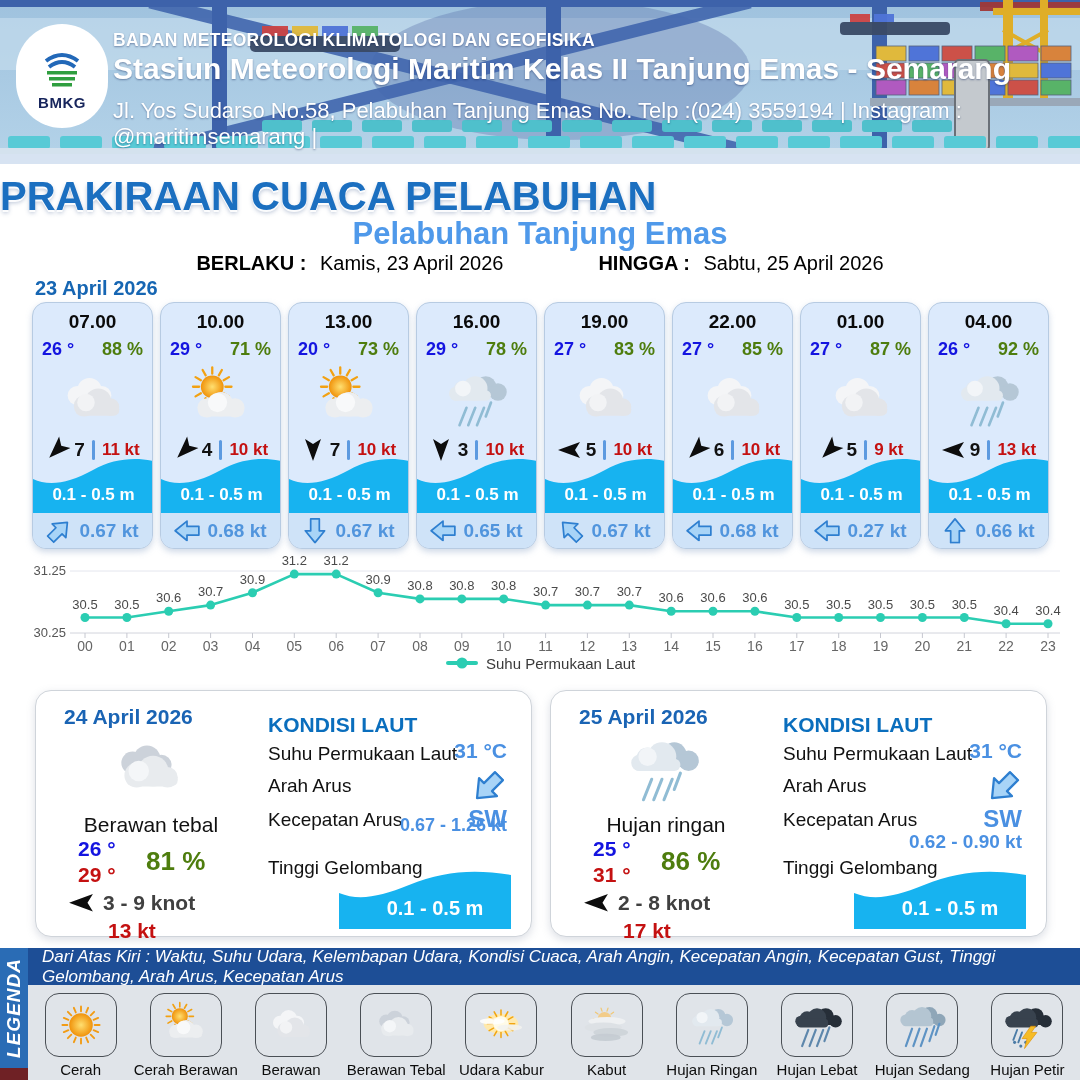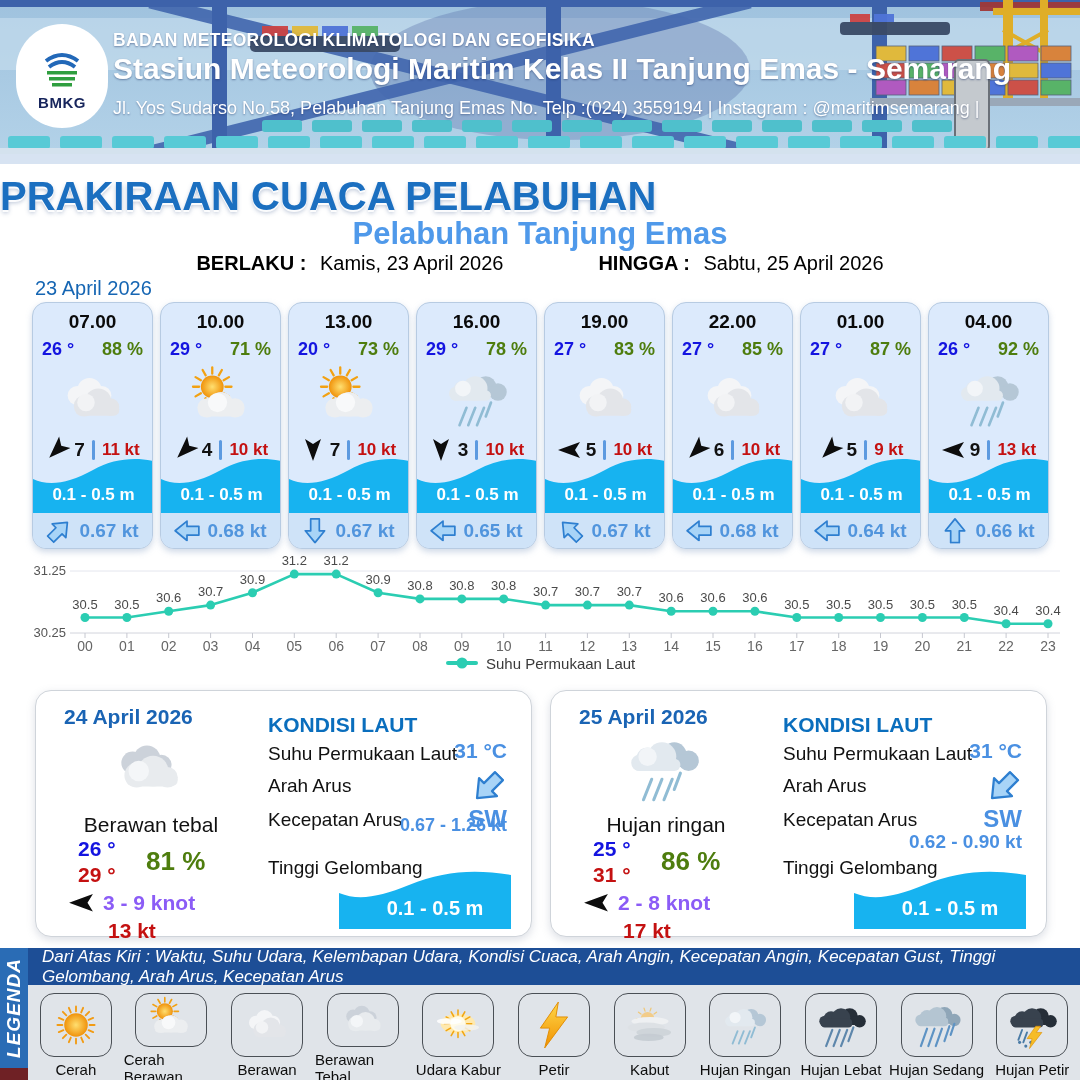--- a/index.html
+++ b/index.html
@@ -7,33 +7,33 @@
         font-family:"Liberation Sans",sans-serif;background:#ffffff;}
   
   #header{position:absolute;left:0;top:0;width:1080px;height:154px;overflow:hidden;}
   #header-strip{position:absolute;left:0;top:154px;width:1080px;height:10px;background:#d7e3f2;}
   #logo-pill{position:absolute;left:16px;top:24px;width:92px;height:104px;background:#ffffff;
              border-radius:46px;display:flex;flex-direction:column;align-items:center;justify-content:center;z-index:5;}
   #logo-text{font-size:15px;font-weight:bold;color:#17255c;letter-spacing:.5px;margin-top:1px;}
   .hdr-text{position:absolute;left:113px;color:#ffffff;z-index:5;text-shadow:0 1px 2px rgba(20,40,90,.45);}
   #hdr-agency{top:30px;font-size:17.5px;font-weight:bold;letter-spacing:.3px;}
   #hdr-station{top:52px;font-size:30px;font-weight:bold;}
-  #hdr-address{top:98px;font-size:18px;font-weight:400;}
+  #hdr-address{top:98px;font-size:22px;font-weight:400;}
   
   #main-title{position:absolute;left:0;top:174px;width:1080px;text-align:left;
               font-size:40px;font-weight:800;color:#1b6fc0;letter-spacing:0px;
               text-shadow:0 2px 0 rgba(255,255,255,.9),0 3px 4px rgba(60,90,140,.35);}
   #sub-title{position:absolute;left:0;top:216px;width:1080px;text-align:center;
              font-size:31px;font-weight:800;color:#4f99ea;}
   #validity{position:absolute;left:0;top:252px;width:1080px;display:flex;justify-content:center;gap:95px;
             font-size:20px;color:#000;}
   .val-label{font-weight:bold;}
   .val-value{margin-left:8px;}
   
-  #hourly-date{position:absolute;left:35px;top:277px;font-size:20px;font-weight:normal;color:#1666b3;text-align:right;}
+  #hourly-date{position:absolute;left:35px;top:277px;font-size:20px;font-weight:bold;color:#1666b3;text-align:right;}
   #hourly-cards{position:absolute;left:32px;top:302px;width:1017px;height:245px;display:flex;gap:7px;}
   .fcard{position:relative;width:121px;height:245px;background:#dceafc;border:1px solid #b7cbe2;
          border-radius:14px;box-shadow:0 3px 6px rgba(120,150,190,.35);overflow:hidden;}
   .fc-time{position:absolute;top:8px;left:0;width:100%;text-align:center;font-size:19px;font-weight:bold;color:#0a0a0a;}
   .fc-th{position:absolute;top:36px;left:9px;right:9px;display:flex;justify-content:space-between;font-size:18px;font-weight:bold;}
   .fc-temp{color:#1414e0;}
   .fc-hum{color:#4e7d0e;}
   .fc-icon{position:absolute;top:60px;left:0;width:100%;height:72px;display:flex;align-items:center;justify-content:center;}
   .fc-wind{position:absolute;top:136px;left:0;width:100%;display:flex;align-items:center;justify-content:center;gap:5px;}
   .fc-windnum{font-size:19px;font-weight:bold;color:#111;}
@@ -48,21 +48,21 @@
   
   .daily-card{position:absolute;top:690px;width:495px;height:245px;background:#ffffff;border:1px solid #cfd4da;
               border-radius:16px;box-shadow:0 3px 8px rgba(140,150,170,.3);}
   #daily-0{left:35px;} #daily-1{left:550px;}
   .dc-date{position:absolute;left:28px;top:14px;font-size:21px;font-weight:bold;color:#1a64b4;}
   .dc-icon{position:absolute;left:38px;top:36px;width:150px;height:84px;display:flex;align-items:center;justify-content:center;}
   .dc-cond{position:absolute;left:10px;top:122px;width:210px;text-align:center;font-size:21px;color:#111;}
   .dc-tmin{position:absolute;left:42px;top:146px;font-size:21px;font-weight:bold;color:#1414e0;}
   .dc-tmax{position:absolute;left:42px;top:172px;font-size:21px;font-weight:bold;color:#c41111;}
   .dc-hum{position:absolute;left:110px;top:155px;font-size:26px;font-weight:bold;color:#4e7d0e;}
-  .dc-wind{position:absolute;left:32px;top:200px;display:flex;align-items:center;gap:9px;font-size:21px;font-weight:bold;color:#8b5cf6;}
+  .dc-wind{position:absolute;left:32px;top:200px;display:flex;align-items:center;gap:9px;font-size:21px;font-weight:bold;color:#404040;}
   .dc-gust{position:absolute;left:72px;top:228px;font-size:21px;font-weight:bold;color:#c41111;}
   .dc-sea{position:absolute;left:232px;top:0;width:245px;height:245px;}
   .sea-head{position:absolute;left:0;top:22px;font-size:21px;font-weight:bold;color:#0a6ebd;}
   .sea-label{position:absolute;left:0;font-size:19px;color:#111;}
   .sea-val{position:absolute;right:6px;font-size:21px;font-weight:bold;color:#4a90e2;text-align:right;}
   .sea-arrow{position:absolute;right:6px;display:flex;align-items:center;gap:4px;
              font-size:24px;font-weight:bold;color:#4a90e2;flex-direction:column;}
   .sea-wave{position:absolute;right:2px;top:176px;width:172px;height:62px;}
   
   #legend{position:absolute;left:0;top:948px;width:1080px;height:132px;background:#e0e4e9;}
@@ -586,21 +586,21 @@
      <span class="fc-gust">9 kt</span>
    </div>
    <svg class="fc-wavesvg" viewBox="0 0 121 60">
      <path d="M0,26 C15,33 35,31 60,17 C80,6 100,4 121,8 L121,60 L0,60 Z" fill="#17b3f0"></path>
      <text x="60.5" y="47" text-anchor="middle" font-size="17" font-weight="bold" fill="#ffffff" font-family="Liberation Sans,sans-serif">0.1 - 0.5 m</text>
    </svg>
    <div class="fc-current">
      <svg width="26" height="21.58" viewBox="0 0 24 20" style="transform:rotate(180deg)">
             <polygon points="1,6 12,6 12,1 23,10 12,19 12,14 1,14" fill="#a8d4f7" stroke="#2e7fd0" stroke-width="1.6" stroke-linejoin="round"></polygon>
           </svg>
-     <span class="fc-cur-val">0.64 kt</span>
+     <span class="fc-cur-val">0.27 kt</span>
    </div>
  </div>
  <div class="fcard">
    <div class="fc-time">04.00</div>
    <div class="fc-th">
      <span class="fc-temp">26 °</span>
      <span class="fc-hum">92 %</span>
    </div>
    <div class="fc-icon">
           <svg width="88" height="70" viewBox="0 0 100 80">
@@ -1057,38 +1057,20 @@
               <defs>
                 <radialGradient id="sg">
                   <stop offset="0" stop-color="#ffdf70"></stop>
                   <stop offset="1" stop-color="#f0920a"></stop>
                 </radialGradient>
                 <linearGradient id="bg" x1="0" y1="0" x2="0" y2="1">
                   <stop offset="0" stop-color="#ffd84a"></stop>
                   <stop offset="1" stop-color="#f09000"></stop>
                 </linearGradient>
               </defs>
-              <polygon points="57,3 28,45 43,45 35,77 72,27 53,27" fill="url(#bg)" stroke="#e08a00" stroke-width="1.5" stroke-linejoin="round"></polygon>
-            </svg>
-          </div>
-    <div class="lg-label">Petir</div>
-  </div>
-  <div class="lg-item">
-    <div class="lg-box">
-            <svg width="62" height="52" viewBox="0 0 100 80">
-              <defs>
-                <radialGradient id="sg">
-                  <stop offset="0" stop-color="#ffdf70"></stop>
-                  <stop offset="1" stop-color="#f0920a"></stop>
-                </radialGradient>
-                <linearGradient id="bg" x1="0" y1="0" x2="0" y2="1">
-                  <stop offset="0" stop-color="#ffd84a"></stop>
-                  <stop offset="1" stop-color="#f09000"></stop>
-                </linearGradient>
-              </defs>
               <circle cx="46" cy="30" r="11" fill="#f4c97e" opacity="0.9"></circle>
               <line x1="59.0" y1="30.0" x2="64.0" y2="30.0" stroke="#f0c878" stroke-width="2" stroke-linecap="round"></line>
               <line x1="56.5" y1="37.6" x2="60.6" y2="40.6" stroke="#f0c878" stroke-width="2" stroke-linecap="round"></line>
               <line x1="50.0" y1="42.4" x2="51.6" y2="47.1" stroke="#f0c878" stroke-width="2" stroke-linecap="round"></line>
               <line x1="42.0" y1="42.4" x2="40.4" y2="47.1" stroke="#f0c878" stroke-width="2" stroke-linecap="round"></line>
               <line x1="35.5" y1="37.6" x2="31.4" y2="40.6" stroke="#f0c878" stroke-width="2" stroke-linecap="round"></line>
               <line x1="33.0" y1="30.0" x2="28.0" y2="30.0" stroke="#f0c878" stroke-width="2" stroke-linecap="round"></line>
               <line x1="35.5" y1="22.4" x2="31.4" y2="19.4" stroke="#f0c878" stroke-width="2" stroke-linecap="round"></line>
               <line x1="42.0" y1="17.6" x2="40.4" y2="12.9" stroke="#f0c878" stroke-width="2" stroke-linecap="round"></line>
               <line x1="50.0" y1="17.6" x2="51.6" y2="12.9" stroke="#f0c878" stroke-width="2" stroke-linecap="round"></line>

